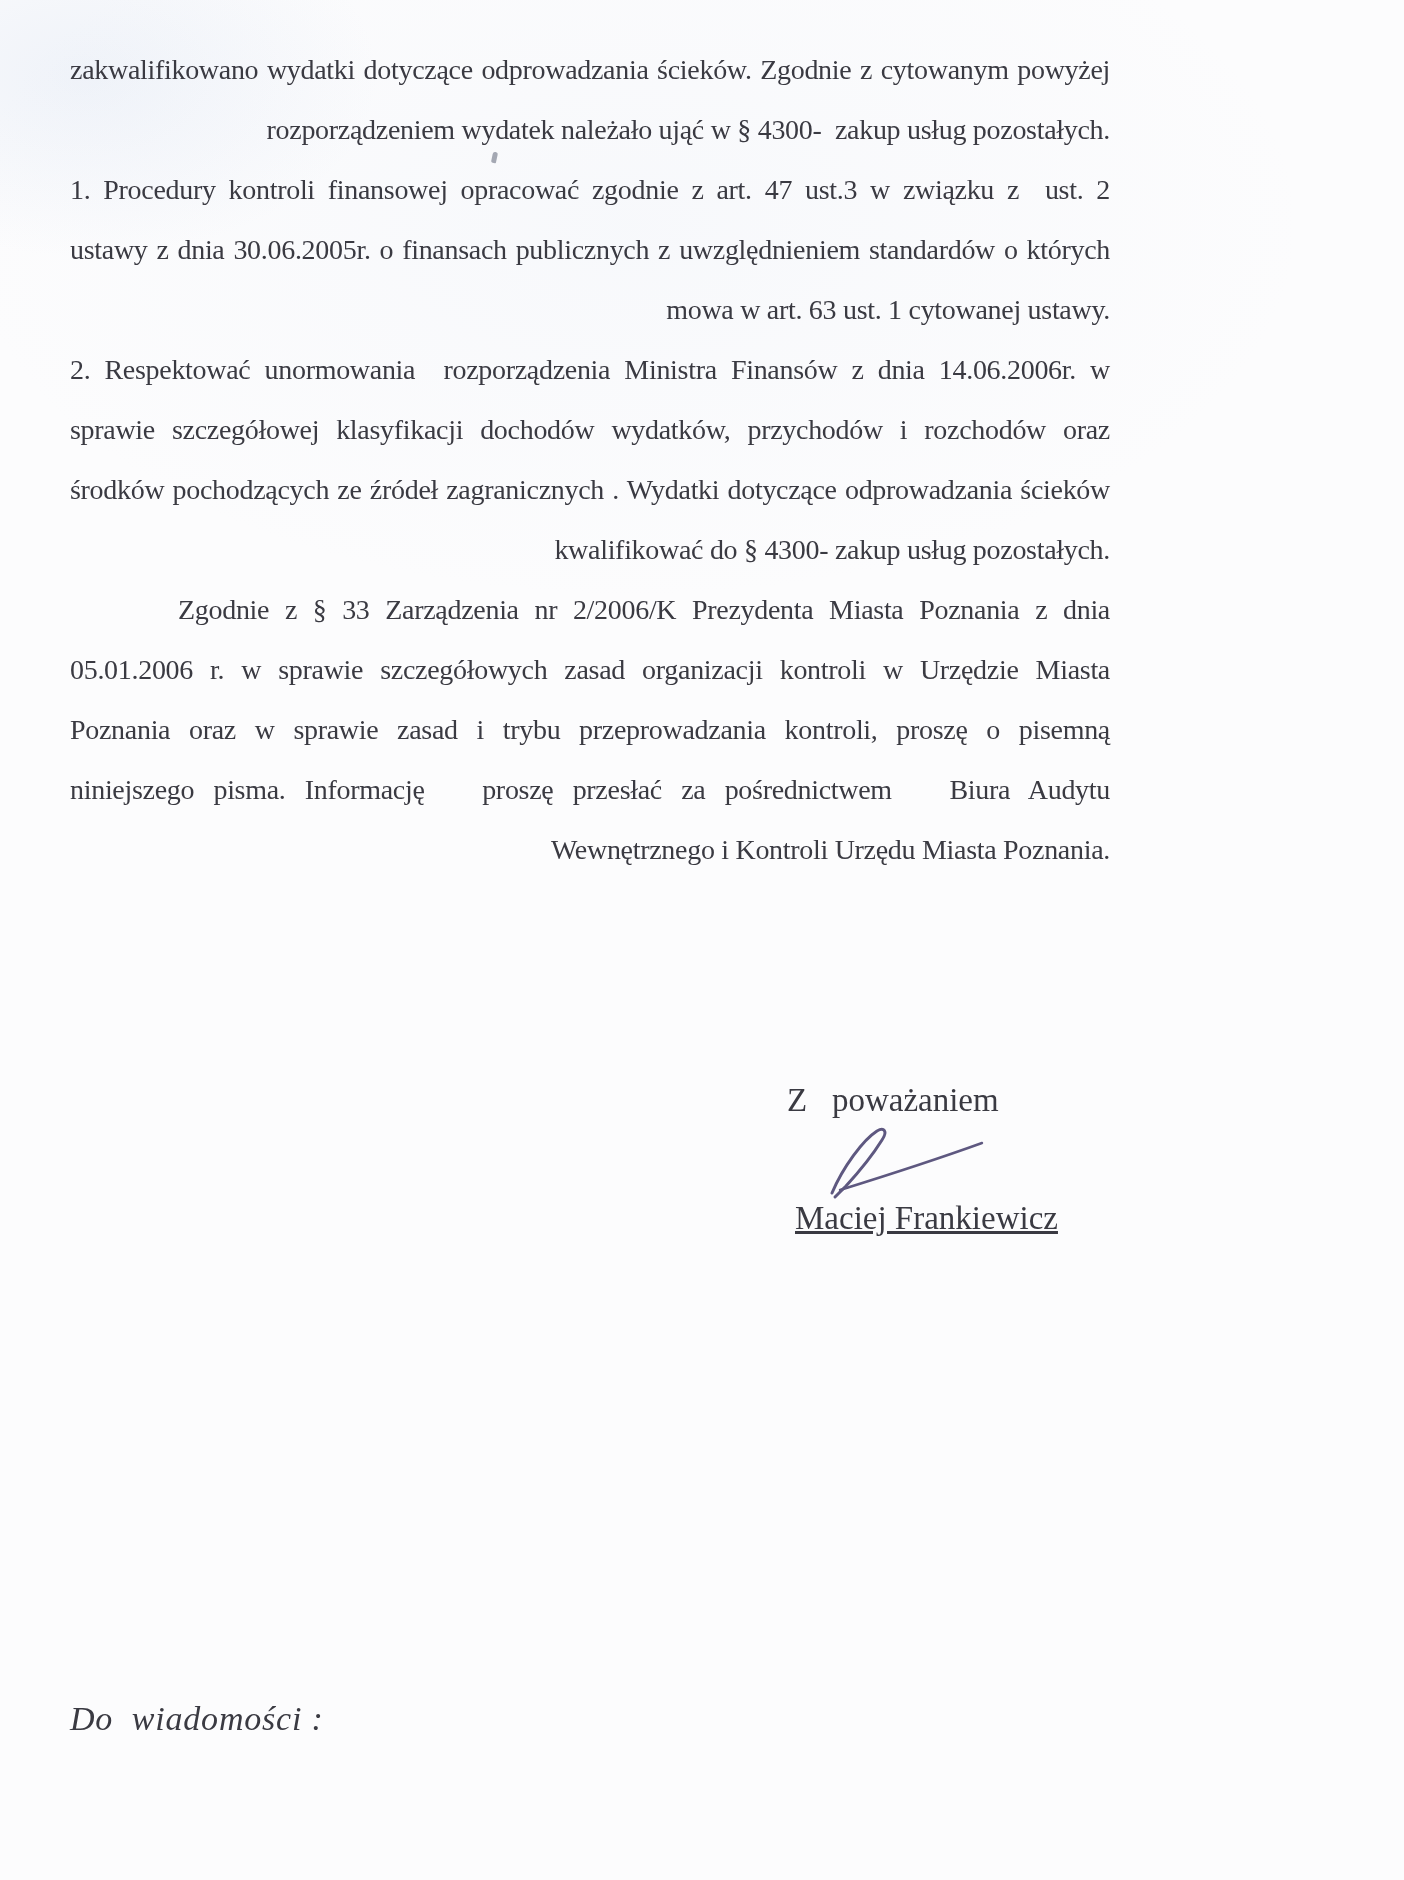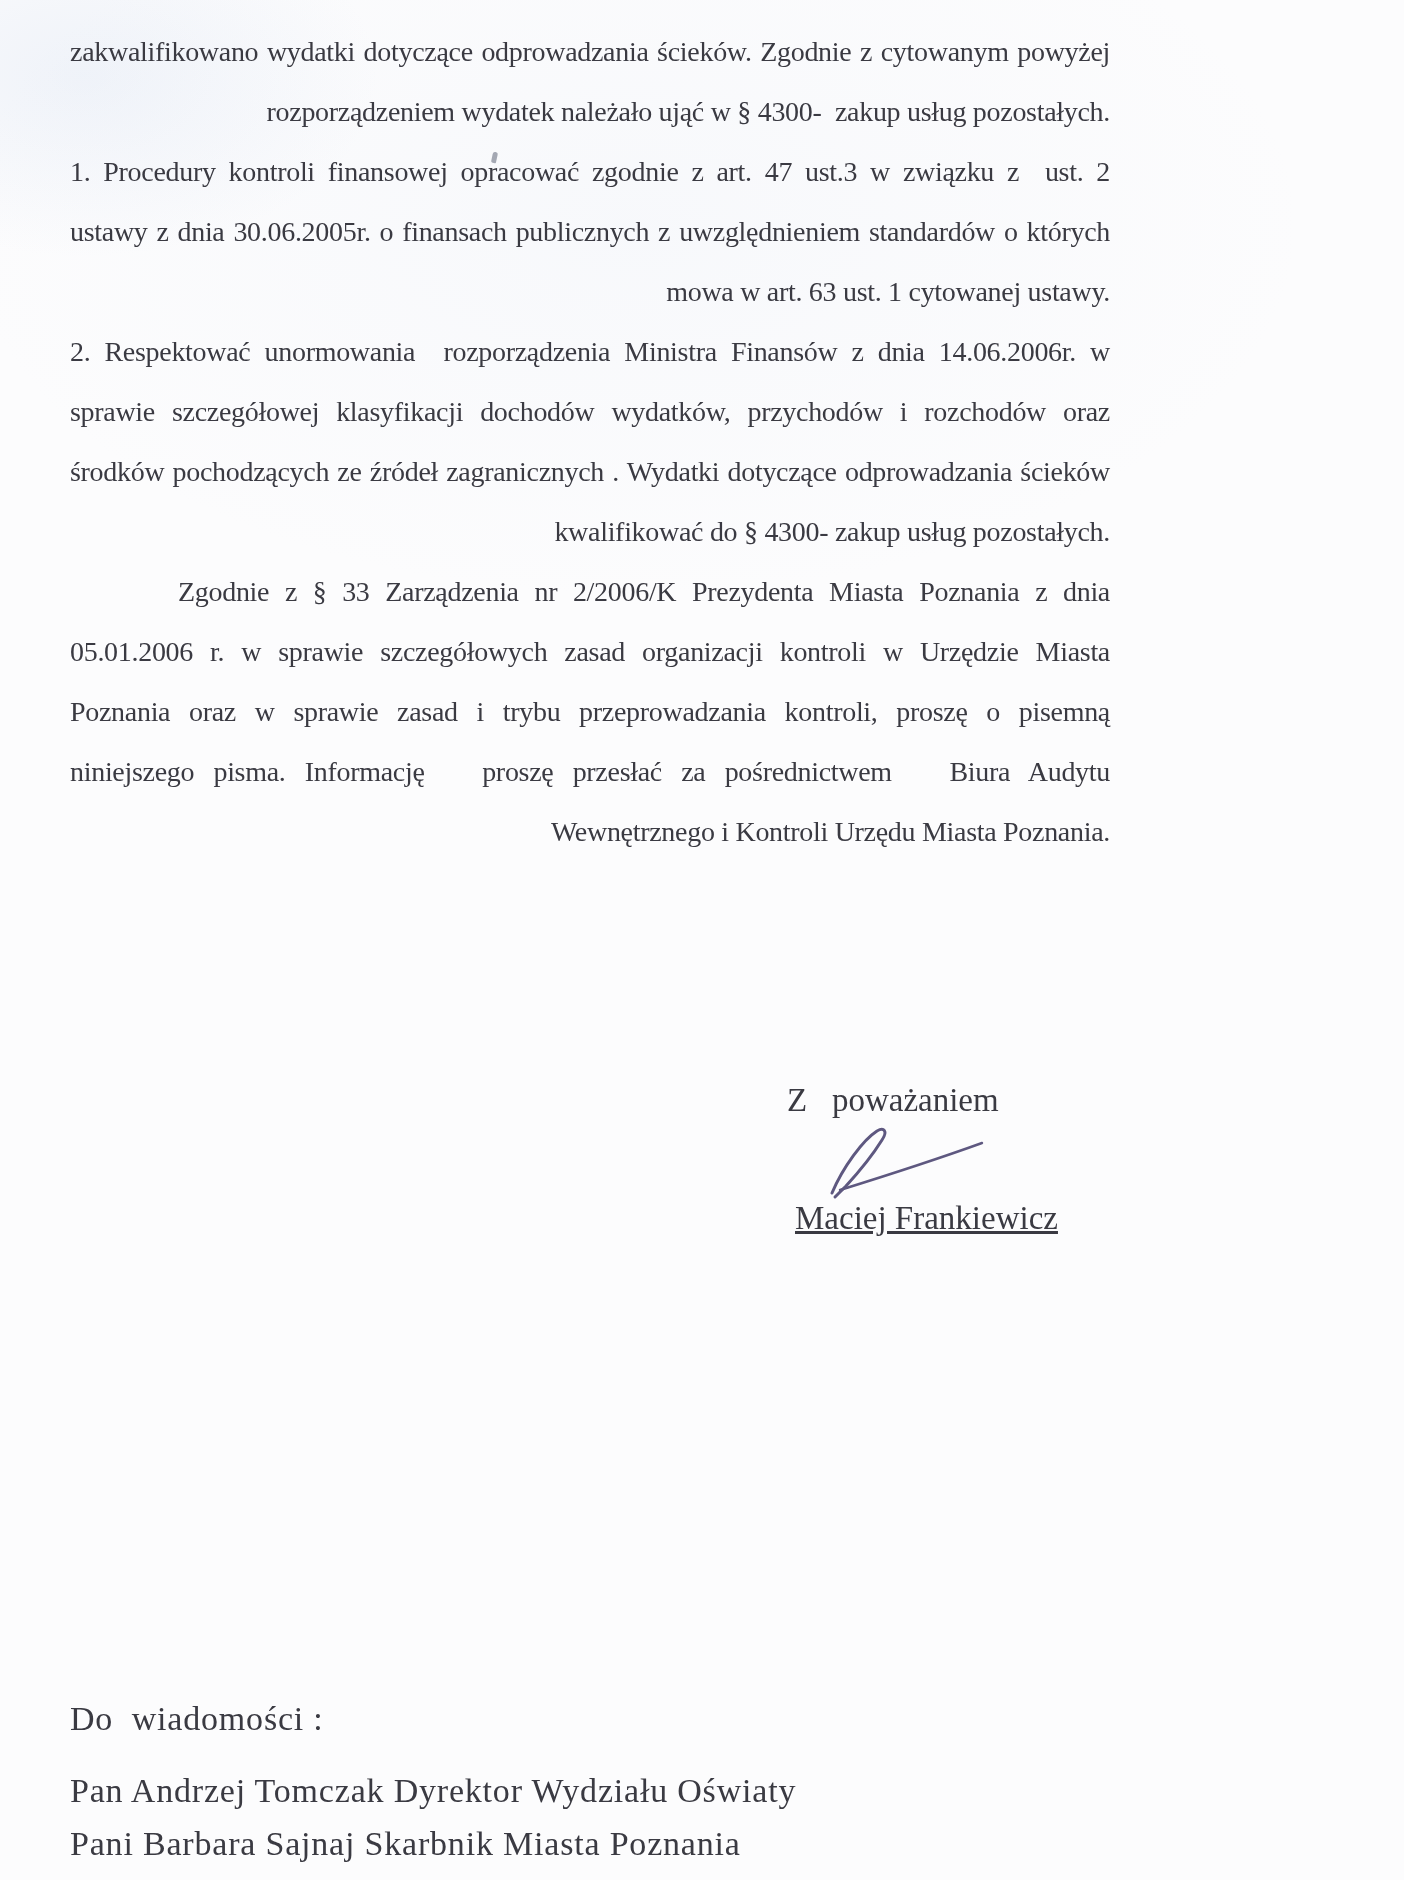--- a/index.html
+++ b/index.html
@@ -22,21 +22,21 @@
     content:"";
     position:absolute;inset:0;
     background:
       radial-gradient(ellipse 420px 260px at 6% 4%, rgba(188,205,232,0.20), rgba(188,205,232,0) 70%),
       radial-gradient(ellipse 900px 500px at 45% 12%, rgba(205,218,238,0.10), rgba(205,218,238,0) 75%);
     pointer-events:none;
   }
 
   .body-text{
     position:absolute;
-    left:70px;top:22px;width:1040px;
+    left:70px;top:40px;width:1040px;
     font-size:28px;
     letter-spacing:-0.3px;
     line-height:60px;
   }
   .body-text .line{
     height:60px;
     white-space:pre-wrap;
     text-align:right;
   }
   .body-text .line.justify{
@@ -65,21 +65,22 @@
     text-decoration:underline;
   }
 
   .cc-block{
     position:absolute;left:70px;top:1700px;width:1100px;
     font-size:34px;
     letter-spacing:0.8px;
   }
   .cc-heading{
     white-space:pre;
-    margin-bottom:26px;
+    margin-bottom:16px;
+    font-style:italic;
   }
   .cc-line{
     white-space:pre;
     height:53px;
     line-height:53px;
   }
 
   
   .speck{
     position:absolute;left:492px;top:152px;
@@ -120,19 +121,15 @@
     <div class="salutation">Z   poważaniem</div>
     <svg class="signature" viewBox="0 0 200 100" fill="none" xmlns="http://www.w3.org/2000/svg">
       <path d="M 27 81 C 38 55 58 28 72 19 C 79 15 83 19 77 28 C 67 44 52 62 41 74 C 37 78 33 82 30 85" stroke="var(--sig-ink)" stroke-width="3" stroke-linecap="round"></path>
       <path d="M 35 78 C 80 64 130 48 177 31" stroke="var(--sig-ink)" stroke-width="2.4" stroke-linecap="round"></path>
     </svg>
     <div class="signatory">Maciej Frankiewicz</div>
   </div>
 
   <div class="cc-block">
     <div class="cc-heading">Do  wiadomości :</div>
-    <div>
-        <div class="cc-line">Pan Andrzej Tomczak Dyrektor Wydziału Oświaty</div>
-        <div class="cc-line">Pani Barbara Sajnaj Skarbnik Miasta Poznania</div>
-      </div>
   </div>
 
 </div>
 
 </body></html>

